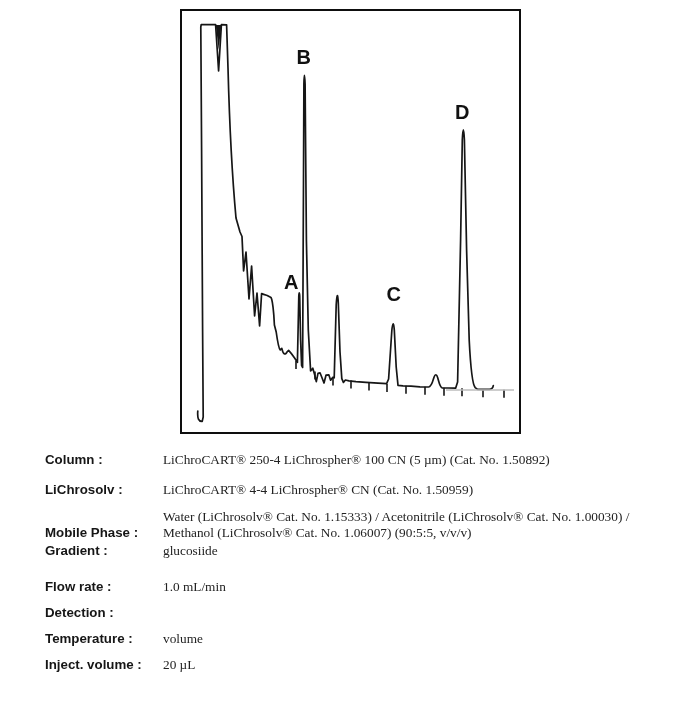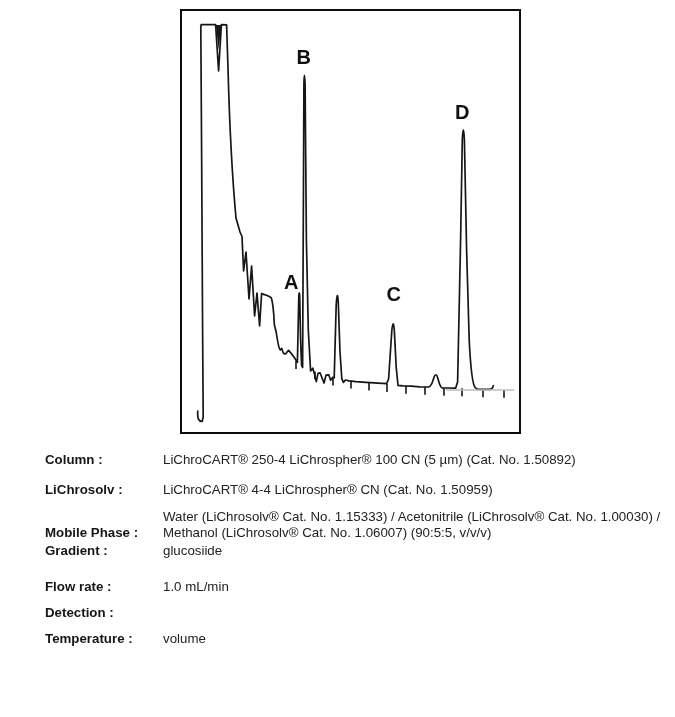--- a/index.html
+++ b/index.html
@@ -16,21 +16,21 @@
   .chrom-svg polygon.notch{fill:#161616;stroke:none;}
   .chrom-svg g.ticks line{stroke:#161616;stroke-width:1.6;}
   .chrom-svg line.grayline{stroke:#bdbdbd;stroke-width:1.4;}
   .peak-label{
     position:absolute;transform:translateX(-50%);
     font-size:20px;font-weight:bold;color:#111;line-height:20px;letter-spacing:0.5px;
   }
   .method-table{position:absolute;left:45px;top:452px;width:612px;}
   .mrow{display:flex;align-items:flex-end;font-size:13.3px;line-height:15.5px;}
   .mrow .lbl{width:118px;flex:0 0 118px;font-weight:bold;color:#161616;}
-  .mrow .val{width:502px;flex:0 0 502px;color:#222;}
+  .mrow .val{width:502px;flex:0 0 502px;color:#222;font-family:Liberation Serif, serif;}
   .mb14{margin-bottom:14px}.mb12{margin-bottom:12px}.mb11{margin-bottom:3px}
   .mb10{margin-bottom:20px}.mb105{margin-bottom:10.5px}
 </style>
 </head>
 <body>
 
 <div class="figure-box"></div>
 
 <svg class="chrom-svg" viewBox="0 0 675 717" xmlns="http://www.w3.org/2000/svg">
   <path class="trace" d="M 197.8 411 C 197.2 418.5, 198.6 421.6, 202.2 421.4 L 203.2 417 L 202.6 330 L 201.6 150 L 200.8 27 L 201.2 24.6 L 215.6 24.6 L 218.6 71 L 221.4 24.6 L 226.6 24.8 L 228 68 C 229.5 125, 232.5 180, 236 218 L 240 232 L 242 236.5 L 243.6 271 L 246 252 L 249 299 L 251.6 266 L 254.6 316 L 257 293 L 259.6 326 L 261.6 293.5 C 263.5 294.5, 265.5 295, 267.2 295.5 L 271 297.5 C 272.6 300, 273.2 308, 273.8 315 L 274.4 325 L 276.2 332 C 277.6 342, 278.6 348.5, 280.2 350 L 281.8 348.4 C 283.2 354.5, 285.2 355.5, 287 352 L 288.6 350.4 C 290.6 352.5, 292.6 355, 294.6 358 L 297.4 362.4 L 298.8 296 C 299 291.8, 299.5 291.8, 299.7 296 L 300.6 340 L 301.6 365.4 L 302.6 367.4 L 303.5 180 L 303.9 84 C 304.1 72.3, 304.7 72.3, 305.1 84 L 306.4 240 L 308.3 330 L 310.6 371 L 312.8 368.2 L 314.6 374.6 L 316.3 381.6 L 318 373.4 L 320 372.8 L 321.8 377.2 L 324 383 L 326 375.2 L 328.8 374.8 L 330.6 380.2 L 332.8 377.4 L 334.2 377.8 L 336.2 305 C 336.9 292.8, 337.7 292.8, 338.3 303 L 340 352 L 341.8 378.6 L 343.4 382.4 L 345.4 380 L 349 380.8 L 356 381.6 L 366 382.4 L 378 383.2 L 386.6 383.6 L 388.6 379 L 391.8 331 C 392.6 321.8, 393.6 321.8, 394.3 330 L 396.2 367 L 398 385.4 L 403 385.8 L 411 386.2 L 420 386.8 L 428.6 387 C 431.4 387, 432.6 382, 434 377.2 C 435.2 373.8, 436.6 373.8, 437.8 378 C 439 382.4, 440 387.4, 442.2 387.8 L 448 388 L 455.6 388.2 L 457.6 382 L 460.6 240 L 462.3 140 C 462.9 126.6, 463.8 126.6, 464.4 140 L 466.6 250 L 469.2 340 C 470.8 372, 472.8 385, 475.2 387.6 L 477.6 389.4 L 483 389.3 L 489.5 389.3 C 491.8 389.3, 492.8 388.2, 493.3 385.6"></path>
@@ -78,13 +78,17 @@
     <div class="lbl">Flow rate :</div>
     <div class="val">1.0 mL/min</div>
   </div>
   <div class="mrow mb105">
     <div class="lbl">Detection :</div>
   </div>
   <div class="mrow mb105">
     <div class="lbl">Temperature :</div>
     <div class="val">volume</div>
   </div>
+  <div class="mrow mb105">
+    <div class="lbl">Inject. volume :</div>
+    <div class="val">20 µL</div>
+  </div>
 </div>
 
 </body></html>

